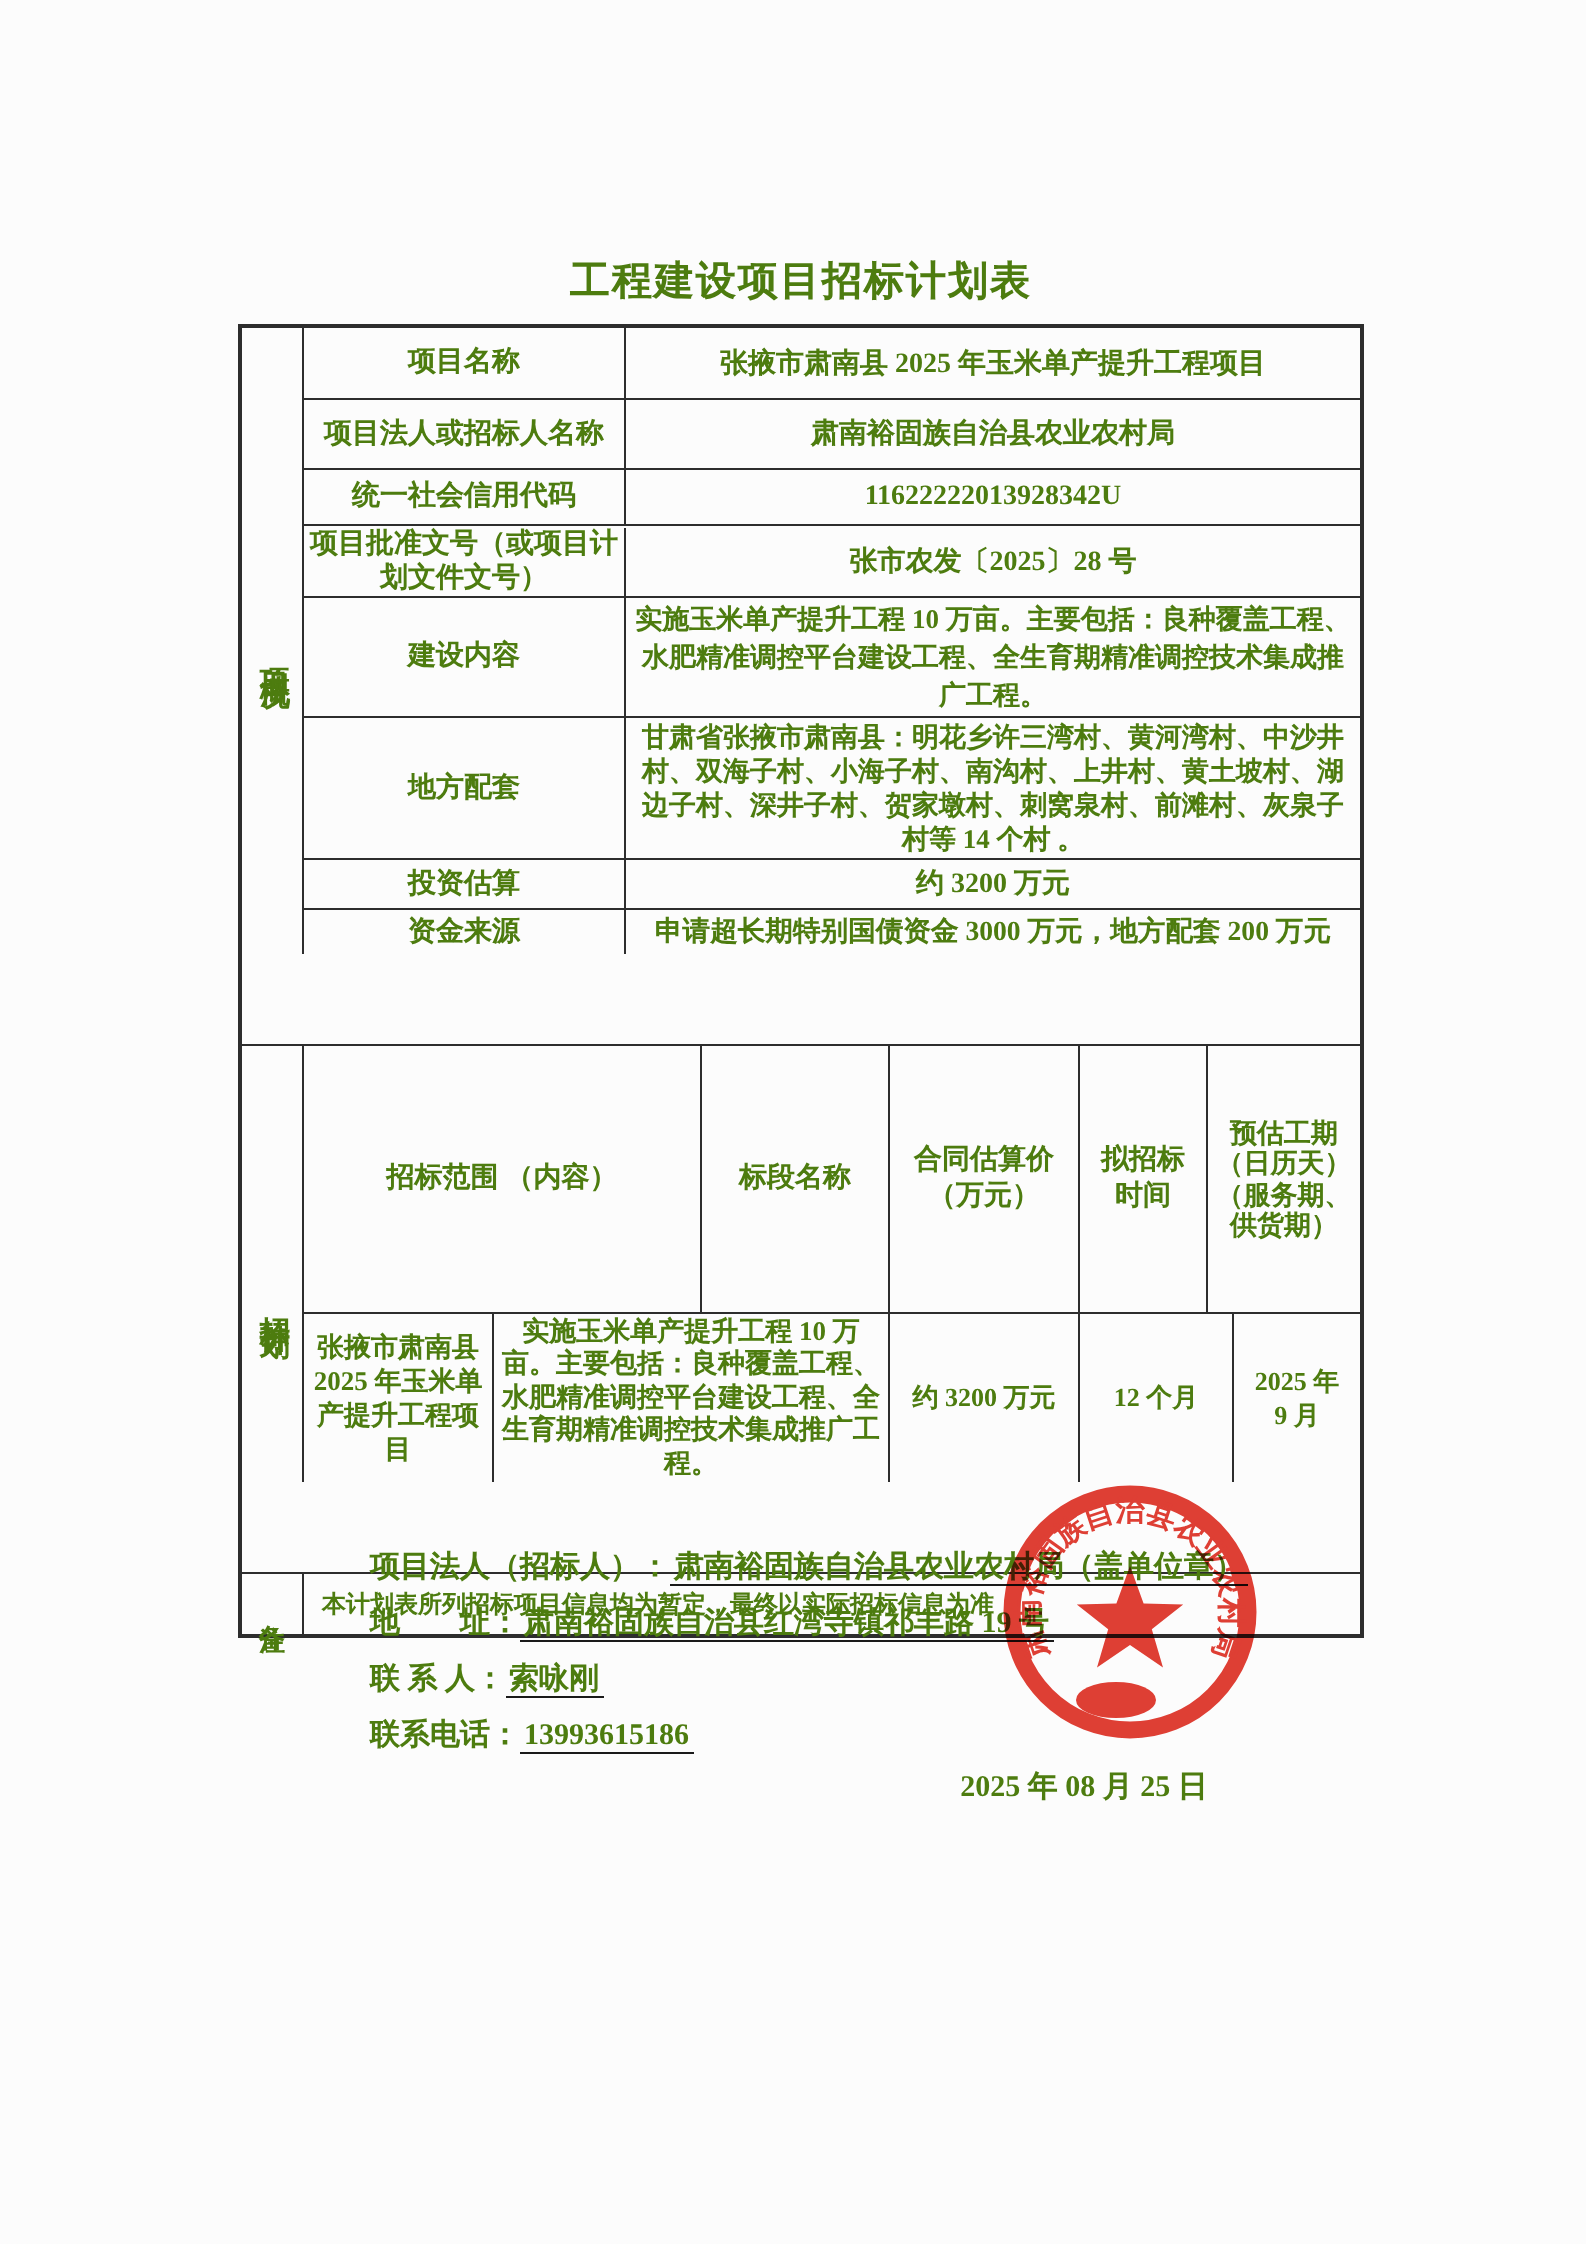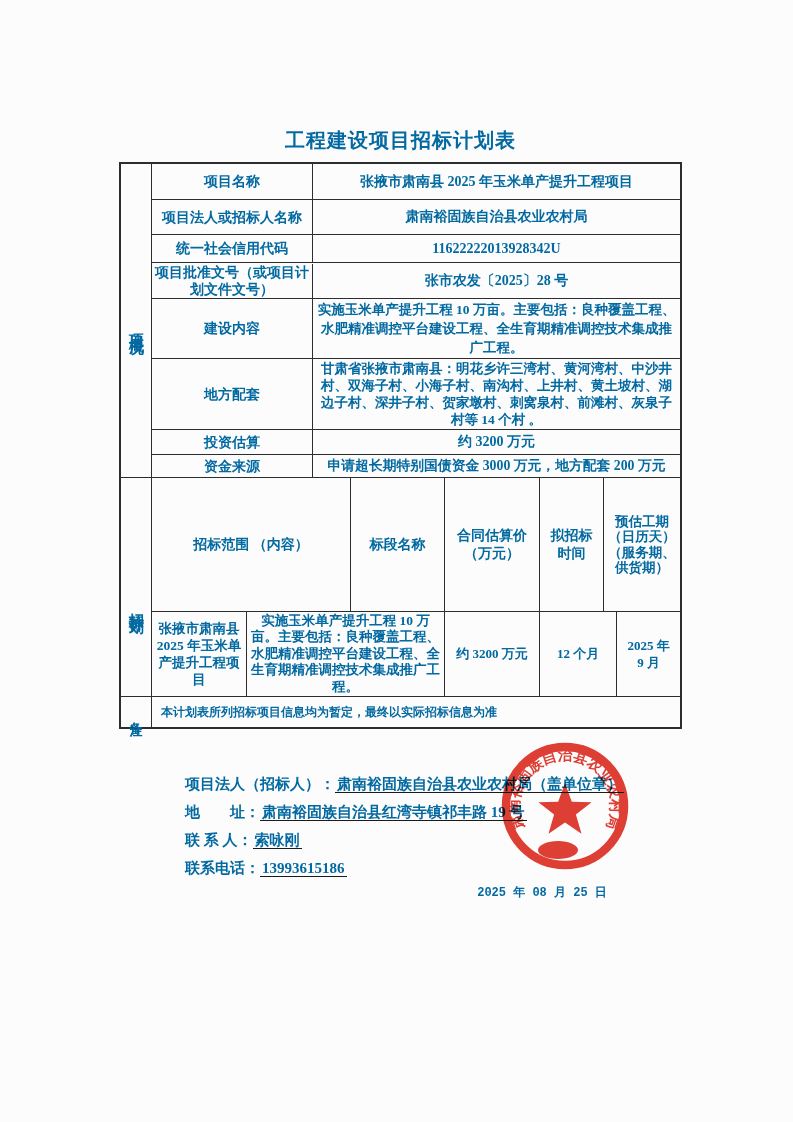--- a/index.html
+++ b/index.html
@@ -1,25 +1,25 @@
 <!DOCTYPE html>
 <html><head>
 <meta charset="utf-8">
 <style>
   html,body{margin:0;padding:0;background:#e8e8e8;}
   .page{position:relative;width:793px;height:1122px;background:#fcfcfc;overflow:hidden;
-        font-family:"Liberation Serif","DejaVu Serif",serif;color:#0369a1;}
+        font-family:"Liberation Serif","DejaVu Serif",serif;color:#4d7c0f;}
   *{box-sizing:border-box;}
 
   .doc-title{position:absolute;left:119px;top:127px;width:563px;text-align:center;
              font-size:20px;font-weight:700;letter-spacing:1px;}
 
   
   .tbl{position:absolute;left:119px;top:162px;width:563px;border:2px solid #2d2d2d;
-       display:flex;flex-direction:column;font-weight:700;}
+       display:flex;flex-direction:column;font-weight:700;gap:45px;}
   .sec{display:flex;}
   .sec + .sec{border-top:1.5px solid #2d2d2d;}
   .side{width:31px;flex:0 0 31px;border-right:1.5px solid #2d2d2d;
         display:flex;align-items:center;justify-content:center;}
   .vtext{writing-mode:vertical-rl;text-orientation:upright;font-size:15px;
          letter-spacing:2px;line-height:31px;}
   .rows{flex:1;display:flex;flex-direction:column;}
   .row{display:flex;}
   .row + .row{border-top:1.5px solid #2d2d2d;}
   .lab{width:161px;flex:0 0 161px;border-right:1.5px solid #2d2d2d;
@@ -56,22 +56,22 @@
 
   
   .s3{height:31px;}
   .s3 .vtext{font-size:13px;letter-spacing:0;line-height:31px;}
   .s3cell{flex:1;display:flex;align-items:center;font-size:12px;padding-left:9px;}
 
   
   .sig{position:absolute;left:185px;top:770px;font-size:15px;font-weight:700;}
   .sigline{height:28px;line-height:28px;white-space:nowrap;}
   .u{border-bottom:1.6px solid #1a1a1a;padding:0 2px;}
-  .date{position:absolute;left:462px;top:884px;font-size:12px;font-weight:700;
-        width:160px;text-align:center;font-family:Liberation Mono, monospace;}
+  .date{position:absolute;left:462px;top:884px;font-size:15px;font-weight:700;
+        width:160px;text-align:center;}
 
   
   .stamp{position:absolute;left:495px;top:736px;width:140px;height:140px;
          opacity:.88;mix-blend-mode:multiply;pointer-events:none;}
 </style>
 </head>
 <body>
 
 <div class="page">
 

